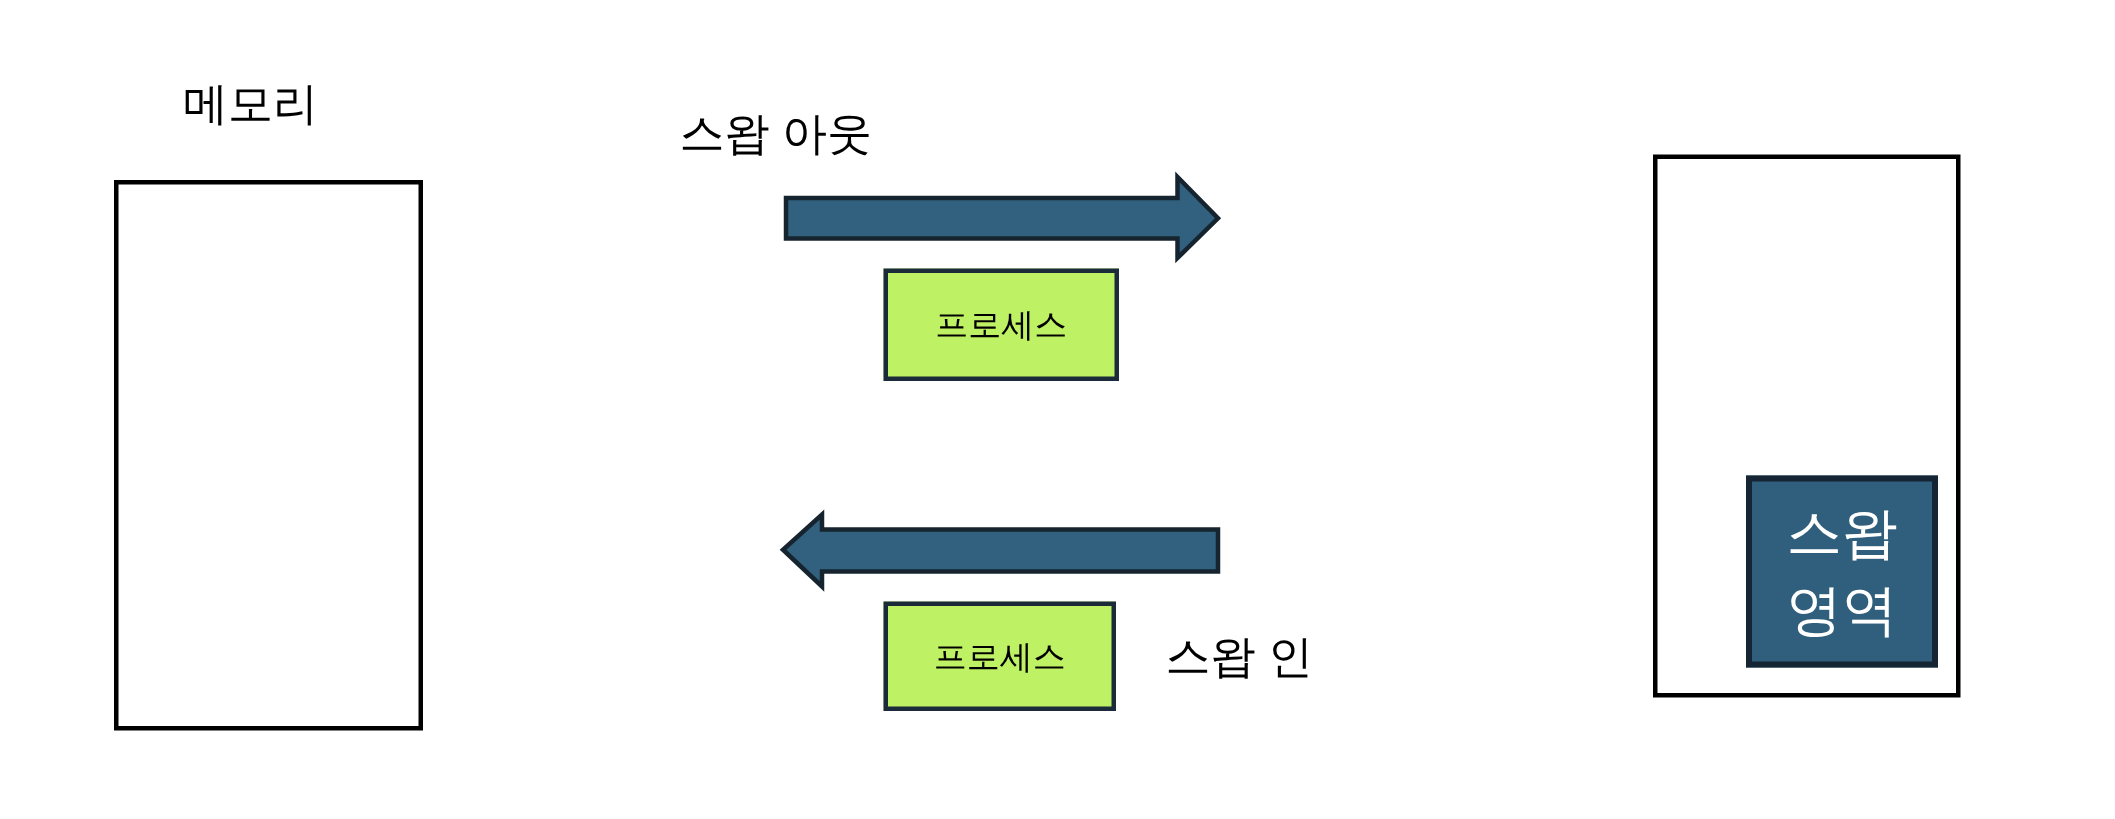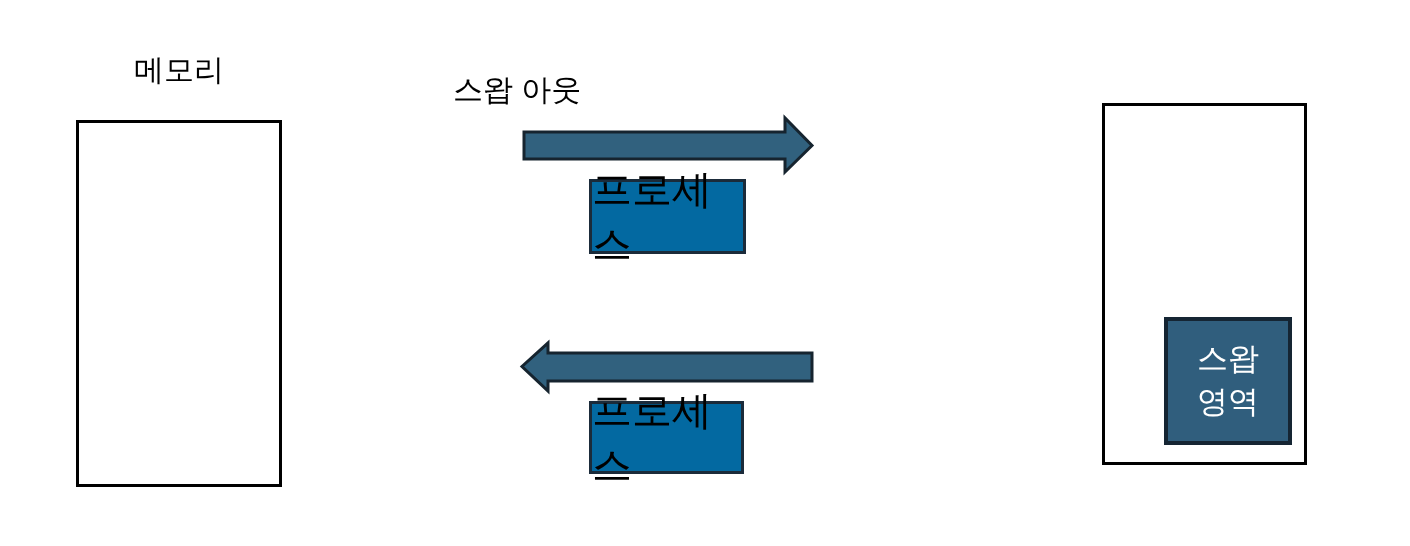--- a/index.html
+++ b/index.html
@@ -16,43 +16,43 @@
     overflow: hidden;
     color: #000000;
   }
   .label {
     position: absolute;
     font-size: 30px;
     line-height: 1.1;
     white-space: nowrap;
     color: #000000;
   }
-  .memory-label   { left: 122px; top: 53px; margin-left: 12px; }
+  .memory-label   { left: 122px; top: 53px; }
   .swap-out-label { left: 436px; top: 73px; margin-left: 17px; }
   .swap-in-label  { left: 777px; top: 422px; }
   .storage-label  { left: 1095px; top: 41px; }
 
   .rect {
     position: absolute;
     border: 3px solid var(--box-stroke, #000000);
     background: #ffffff;
     box-sizing: border-box;
   }
   .memory-box  { left: 76px;  top: 120px; width: 206px; height: 367px; }
   .storage-box { left: 1102px; top: 103px; width: 205px; height: 362px; }
 
   .process-box {
     position: absolute;
     border: 3px solid var(--process-stroke, #1b2b3a);
-    background: #0369a1;
+    background: #bef264;
     box-sizing: border-box;
     display: flex;
     align-items: center;
     justify-content: center;
-    font-size: 40px;
+    font-size: 22px;
   }
   .process-box-top    { left: 589px; top: 179px; width: 157px; height: 75px; }
   .process-box-bottom { left: 589px; top: 401px; width: 155px; height: 73px; }
 
   .arrow { position: absolute; }
   .swap-out-arrow { left: 519px; top: 114px; }
   .swap-in-arrow  { left: 517px; top: 339px; }
   .arrow polygon {
     fill: var(--arrow-fill, #31617e);
     stroke: var(--arrow-stroke, #16242f);
@@ -67,21 +67,21 @@
     width: 128px;
     height: 128px;
     box-sizing: border-box;
     border: 4px solid var(--swap-area-stroke, #152533);
     background: var(--swap-area-fill, #305e7d);
     color: var(--swap-area-text, #ffffff);
     display: flex;
     flex-direction: column;
     align-items: center;
     justify-content: center;
-    font-size: 31px;
+    font-size: 37px;
     line-height: 1.38;
     text-align: center;
   }
 </style>
 </head>
 <body>
 
 <div class="canvas">
 
   <div class="label memory-label">메모리</div>
@@ -99,20 +99,21 @@
   </div>
 
   <svg class="arrow swap-in-arrow" width="300" height="58" viewBox="0 0 300 58" aria-hidden="true">
     <polygon points="295,14 31,14 31,4 5,27.5 31,52 31,42 295,42"></polygon>
   </svg>
 
   <div class="process-box process-box-bottom">
     <span>프로세스</span>
   </div>
 
+  <div class="label swap-in-label">스왑 인</div>
 
 
   <div class="rect storage-box">
     <div class="swap-area">
       <div>스왑</div>
       <div>영역</div>
     </div>
   </div>
 
 </div>

